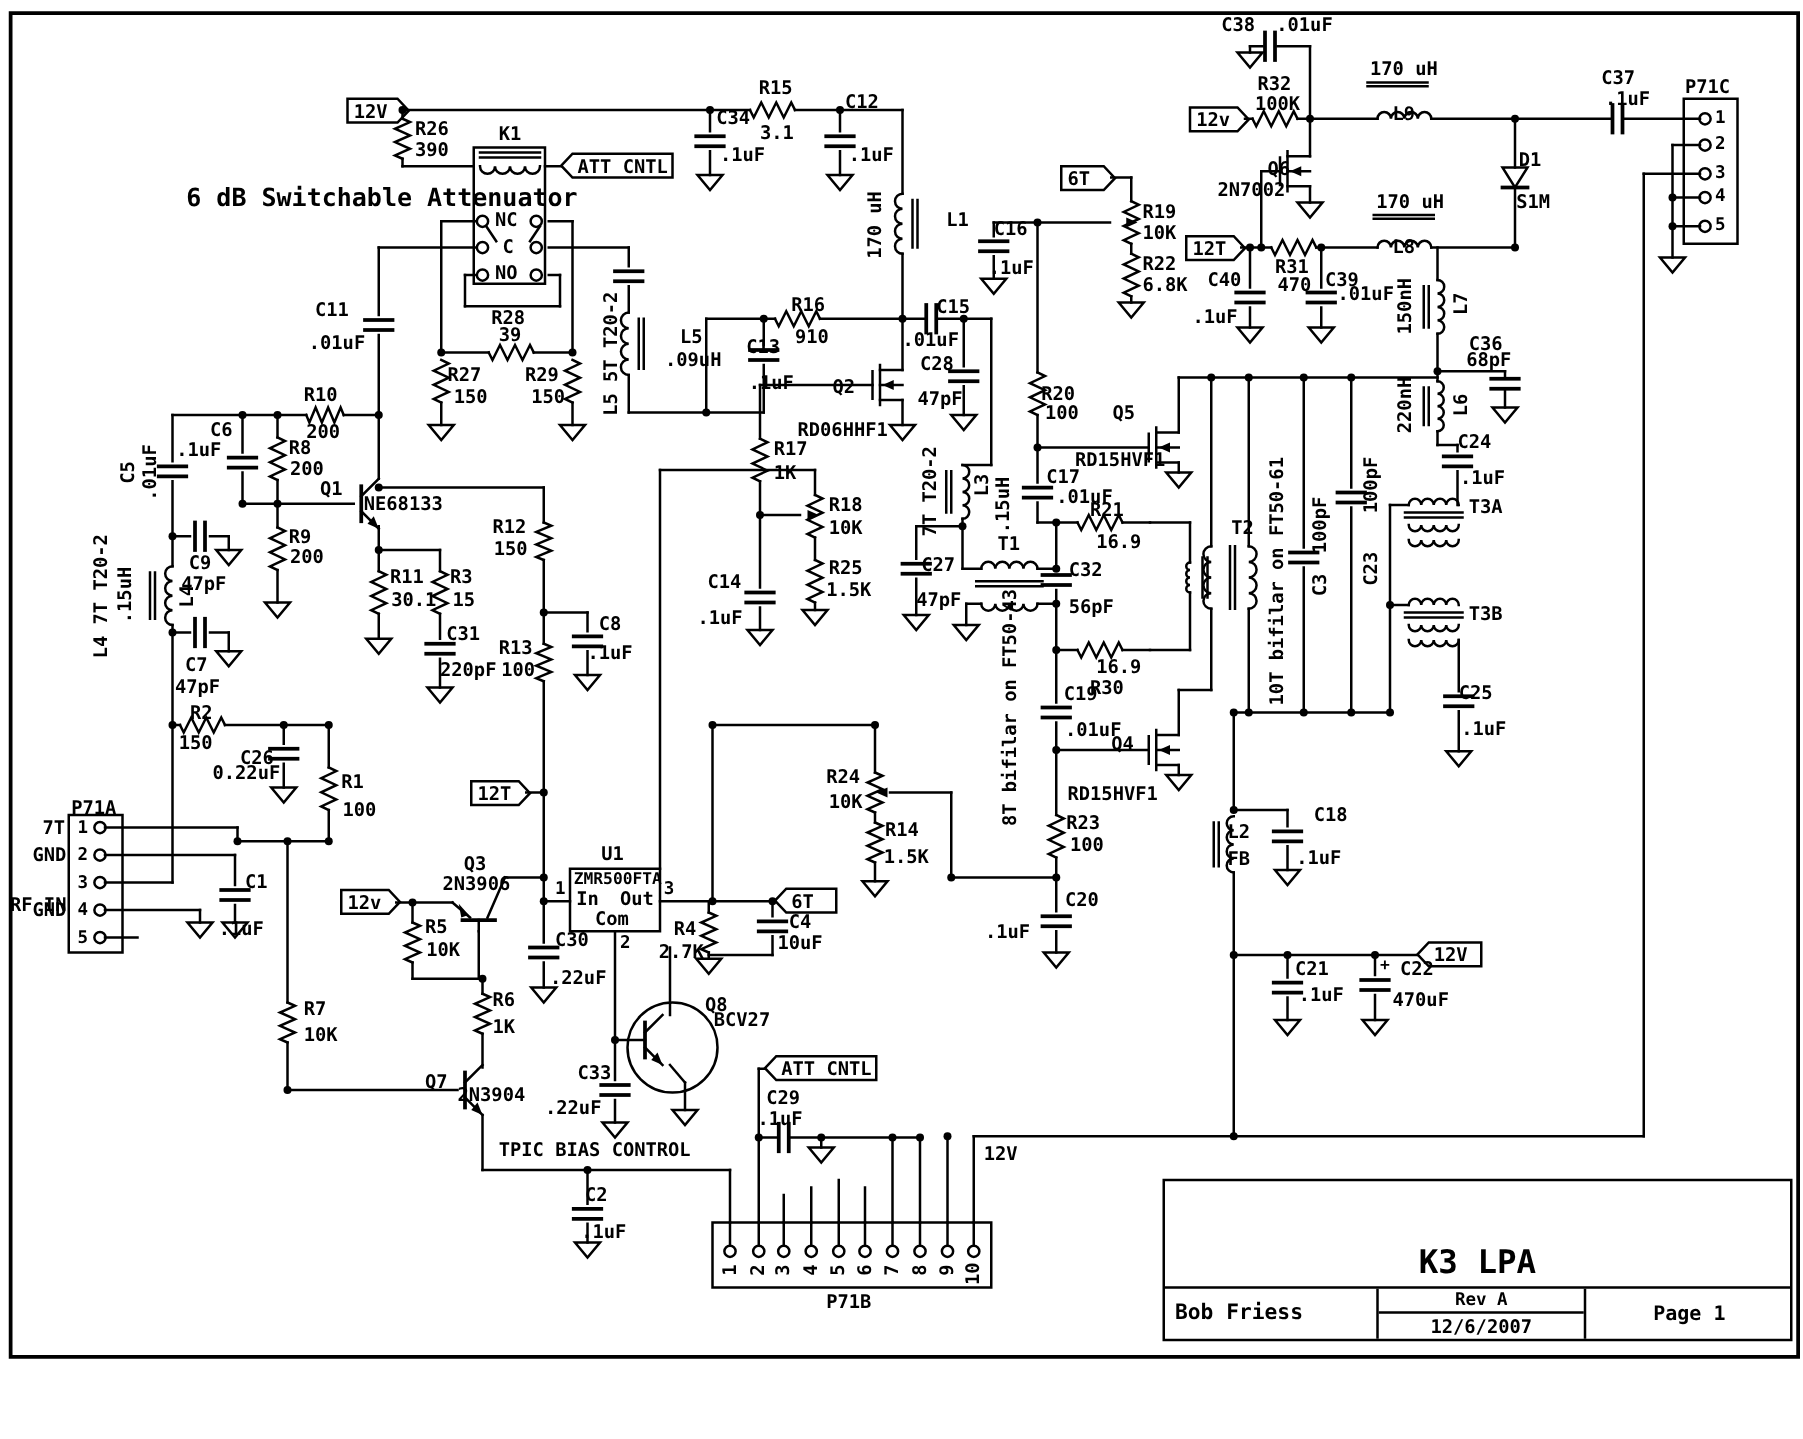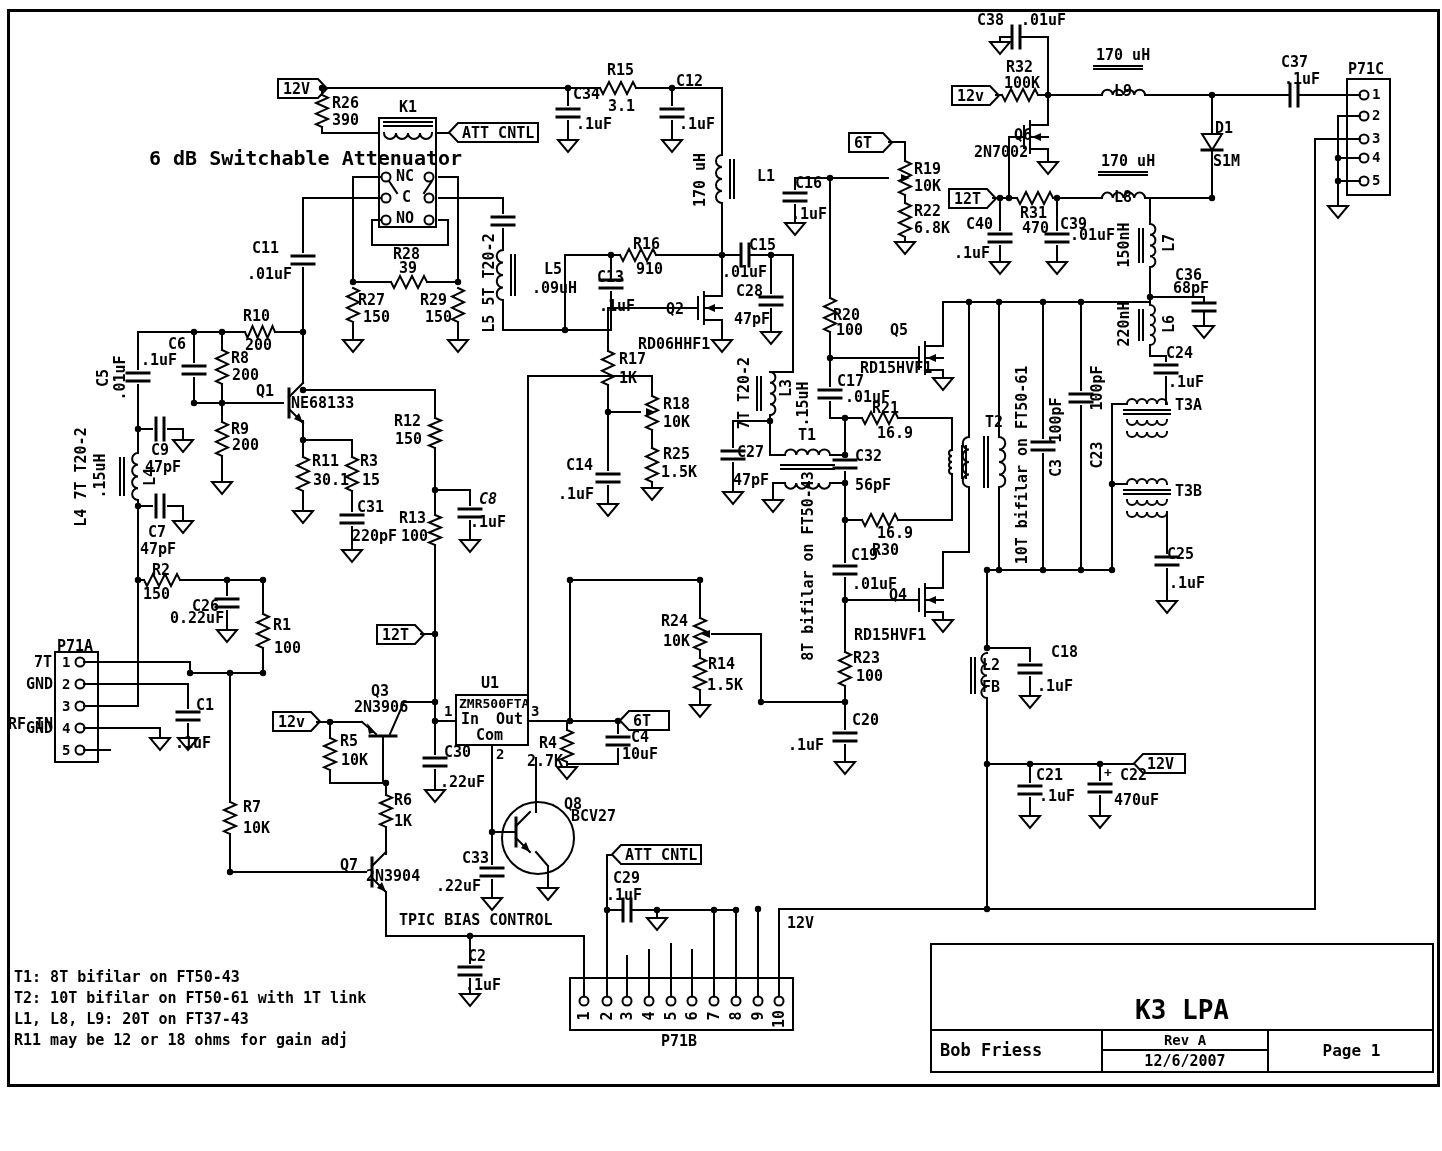--- a/index.html
+++ b/index.html
@@ -683,24 +683,20 @@
       <rect x="379" y="118" width="57" height="109" fill="none" stroke="#000000" stroke-width="2" stroke-linecap="square"></rect>
       <circle cx="386" cy="177" r="4.5" fill="none" stroke="#000000" stroke-width="2" stroke-linecap="square"></circle>
       <circle cx="386" cy="198" r="4.5" fill="none" stroke="#000000" stroke-width="2" stroke-linecap="square"></circle>
       <circle cx="386" cy="220" r="4.5" fill="none" stroke="#000000" stroke-width="2" stroke-linecap="square"></circle>
       <circle cx="429" cy="177" r="4.5" fill="none" stroke="#000000" stroke-width="2" stroke-linecap="square"></circle>
       <circle cx="429" cy="198" r="4.5" fill="none" stroke="#000000" stroke-width="2" stroke-linecap="square"></circle>
       <circle cx="429" cy="220" r="4.5" fill="none" stroke="#000000" stroke-width="2" stroke-linecap="square"></circle>
       <rect x="456" y="695" width="72" height="50" fill="none" stroke="#000000" stroke-width="2" stroke-linecap="square"></rect>
     </svg>
 
-  <div id="notes"><span>T1: 8T bifilar on FT50-43</span>
-<span>T2: 10T bifilar on FT50-61 with 1T link</span>
-<span>L1, L8, L9: 20T on FT37-43</span>
-<span>R11 may be 12 or 18 ohms for gain adj</span></div>
 
   <div id="tb">
     <div class="tbrow2">K3 LPA</div>
     <div class="tbauthor">Bob Friess</div>
     <div class="tbmid">
       <div class="tbrev">Rev A</div>
       <div class="tbdate">12/6/2007</div>
     </div>
     <div class="tbpage">Page 1</div>
   </div>
@@ -877,21 +873,21 @@
     <div class="lbl" style="left: 312px; top: 454px;">R11</div>
     <div class="lbl" style="left: 313px; top: 473px;">30.1</div>
     <div class="lbl" style="left: 360px; top: 454px;">R3</div>
     <div class="lbl" style="left: 362px; top: 473px;">15</div>
     <div class="lbl" style="left: 357px; top: 500px;">C31</div>
     <div class="lbl" style="left: 352px; top: 529px;">220pF</div>
     <div class="lbl" style="left: 394px; top: 414px;">R12</div>
     <div class="lbl" style="left: 395px; top: 432px;">150</div>
     <div class="lbl" style="left: 399px; top: 511px;">R13</div>
     <div class="lbl" style="left: 401px; top: 529px;">100</div>
-    <div class="lbl" style="left: 479px; top: 492px; font-style: italic;">C8</div>
+    <div class="lbl" style="left: 479px; top: 492px;">C8</div>
     <div class="lbl" style="left: 470px; top: 515px;">.1uF</div>
     <div class="lbl" style="left: 566px; top: 458px;">C14</div>
     <div class="lbl" style="left: 558px; top: 487px;">.1uF</div>
     <div class="lbl" style="left: 663px; top: 397px;">R18</div>
     <div class="lbl" style="left: 663px; top: 415px;">10K</div>
     <div class="lbl" style="left: 663px; top: 447px;">R25</div>
     <div class="lbl" style="left: 661px; top: 465px;">1.5K</div>
     <div class="lbl" style="left: 399px; top: 913px;">TPIC BIAS CONTROL</div>
     <div class="lbl" style="left: 468px; top: 949px;">C2</div>
     <div class="lbl" style="left: 465px; top: 978px;">.1uF</div>

